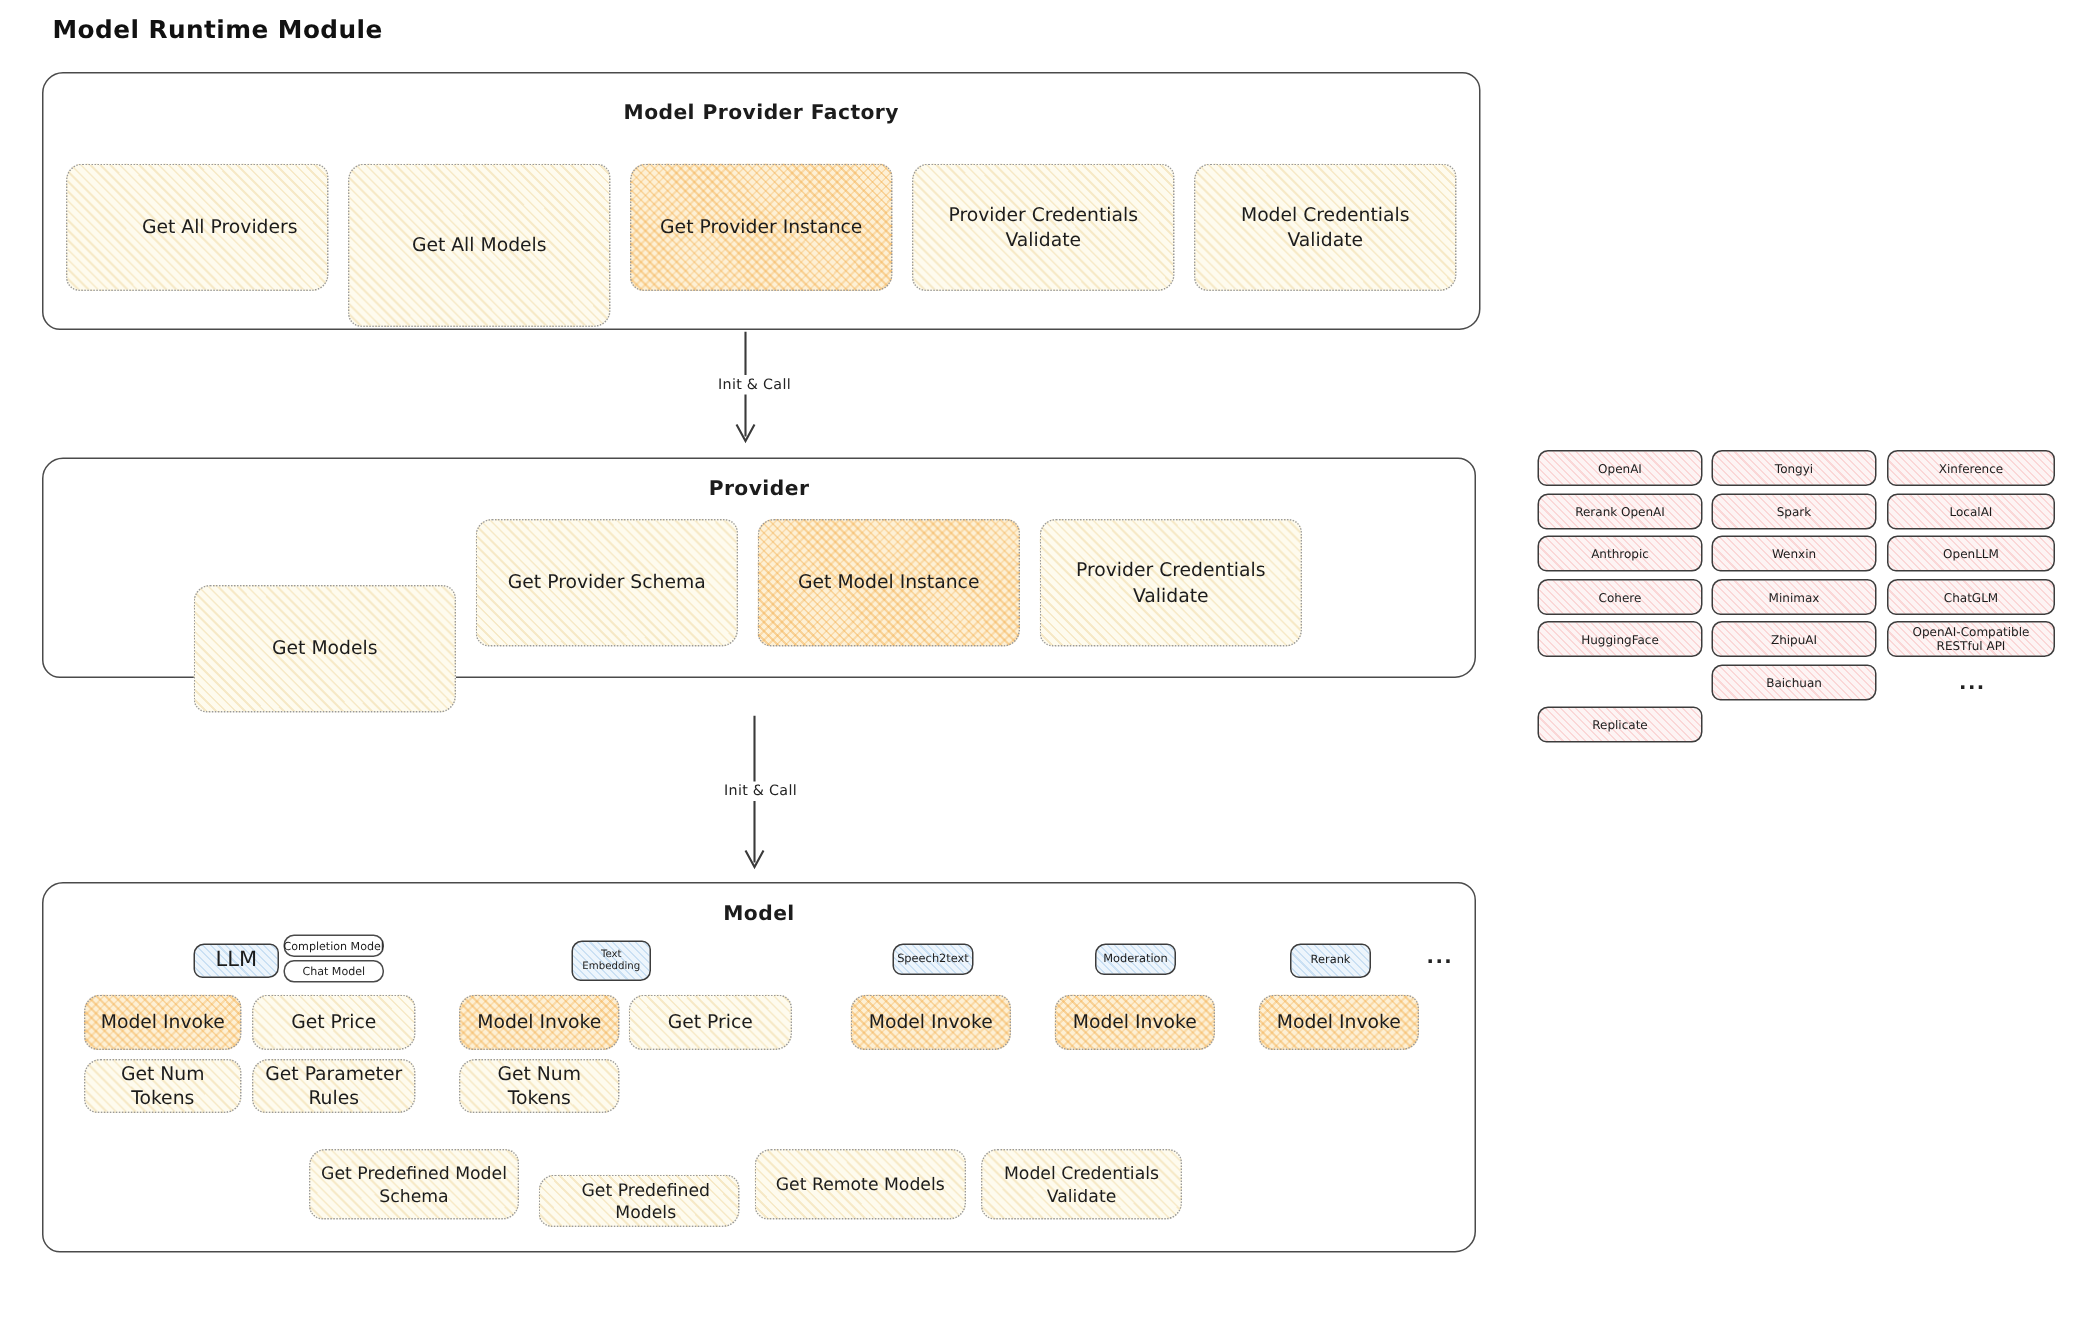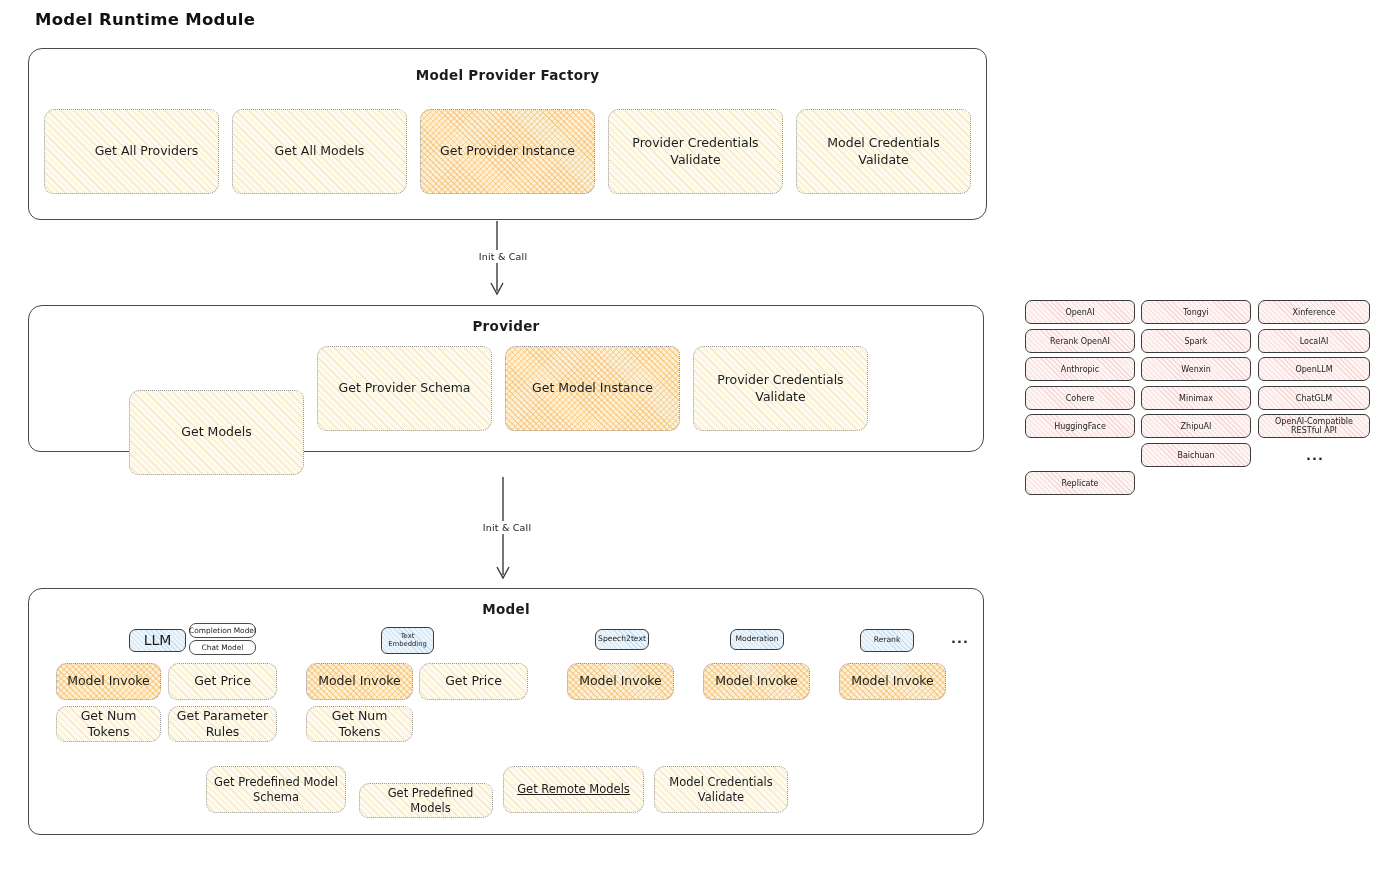--- a/index.html
+++ b/index.html
@@ -77,21 +77,21 @@
 
 <div class="canvas">
 
   <div class="title">Model Runtime Module</div>
 
   <div class="bigbox" style="left:28px;top:48px;width:957px;height:170px;">
     <div class="sec-title" style="top:18px;">Model Provider Factory</div>
     <div class="node fill-y" style="left:15px;top:60px;width:175px;height:85px;padding-left:36px;">
       <span>Get All Providers</span>
     </div>
-    <div class="node fill-y" style="left:203px;top:60px;width:175px;height:85px;">
+    <div class="node fill-y" style="left:203px;top:60px;width:175px;height:109px;">
       <span>Get All Models</span>
     </div>
     <div class="node fill-o" style="left:391px;top:60px;width:175px;height:85px;">
       <span>Get Provider Instance</span>
     </div>
     <div class="node fill-y" style="left:579px;top:60px;width:175px;height:85px;">
       <span>Provider Credentials Validate</span>
     </div>
     <div class="node fill-y" style="left:767px;top:60px;width:175px;height:85px;">
       <span>Model Credentials Validate</span>
@@ -193,21 +193,21 @@
     <div class="node fill-y" style="left:277px;top:117px;width:107px;height:36px;">
       <span>Get Num Tokens</span>
     </div>
 
     <div class="node fill-y small-node" style="left:177px;top:177px;width:140px;height:47px;">
       <span>Get Predefined Model Schema</span>
     </div>
     <div class="node fill-y small-node" style="left:330px;top:194px;width:134px;height:35px;padding-left:15px;">
       <span>Get Predefined Models</span>
     </div>
-    <div class="node fill-y small-node" style="left:474px;top:177px;width:141px;height:47px;text-decoration:underline;">
+    <div class="node fill-y small-node" style="left:474px;top:177px;width:141px;height:47px;">
       <span>Get Remote Models</span>
     </div>
     <div class="node fill-y small-node" style="left:625px;top:177px;width:134px;height:47px;">
       <span>Model Credentials Validate</span>
     </div>
   </div>
 
 </div>
 
 </body></html>

